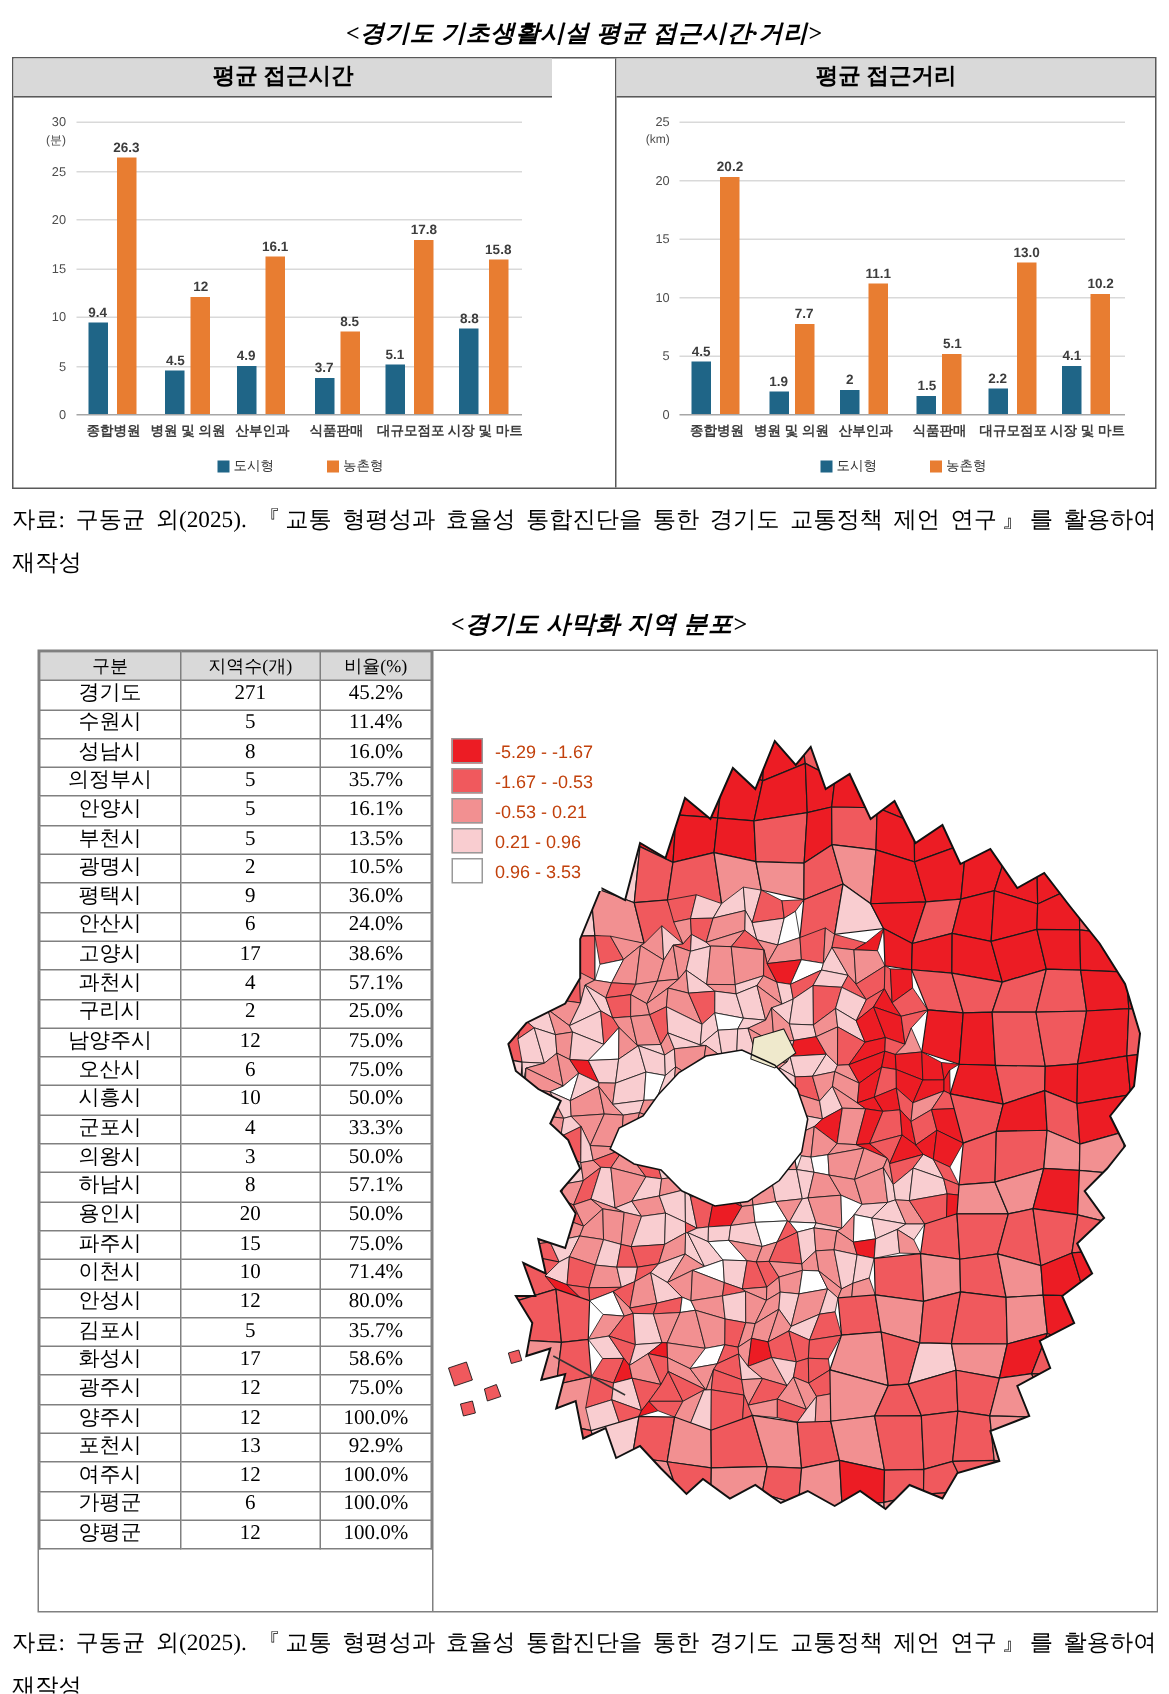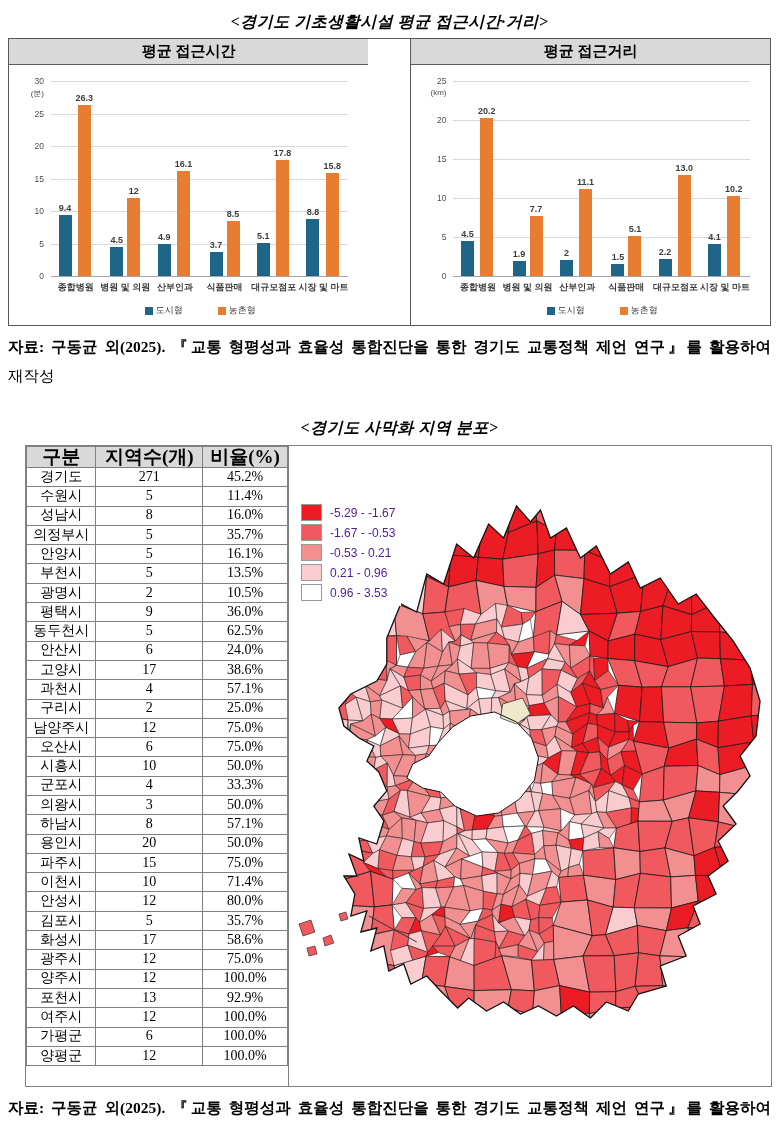--- a/index.html
+++ b/index.html
@@ -26,35 +26,35 @@
   .bar-label { font-size:9px; font-weight:bold; color:#3d3d3d; margin-bottom:2px; white-space:nowrap; }
   .bar { width:13px; }
   .x-labels { display:flex; margin:5px 14px 0 36px; }
   .x-labels div { flex:1; text-align:center; font-size:9px; font-weight:bold; color:#3d3d3d; white-space:nowrap; }
   .legend { display:flex; justify-content:center; gap:12px; margin-top:10px;
             font-size:9px; color:#333; align-items:center; }
   .lg-item { display:flex; align-items:center;padding-left:23px; }
   .lg-sq { width:8px; height:8px; display:inline-block; margin-right:3px; }
 
   .source { font-size:15.5px; margin:6px 8px 0 8px; line-height:29px; }
-  .source .l1 { text-align:justify; text-align-last:justify;font-weight:bold; }
+  .source .l1 { text-align:justify; text-align-last:justify; }
 
   
-  .title2 { margin-top:28px;padding-left:20px; }
+  .title2 { margin-top:16px;padding-left:20px; }
   .bottom-box { display:flex; margin:6px 7px 0 25px; border:1.5px solid #808080; height:642px; background:#fff; }
   table.data-table { border-collapse:collapse; width:262px; align-self:flex-start; }
   .data-table th, .data-table td { border:1px solid #808080; text-align:center; font-size:14px;
         height:19.3px; padding:0 2px; line-height:1.05; }
-  .data-table th { background:#D9D9D9; font-weight:bold; font-size:19px; }
+  .data-table th { background:#D9D9D9; font-weight:normal; font-size:12px; }
   .map-panel { flex:1; position:relative; border-left:1px solid #808080; background:#fff; }
   .map-panel svg { position:absolute; inset:0; width:100%; height:100%; }
   .map-legend { position:absolute; top:56px; left:10px; background:#fff; padding:2px 6px 2px 2px; z-index:2; }
   .map-legend .row { display:flex; align-items:center; margin-bottom:3px; }
   .map-legend .sw { width:21px; height:17px; border:1px solid #999; margin-right:8px; }
-  .map-legend .lb { font-family:"Liberation Sans", sans-serif; font-size:12px; color:#4c1d95; white-space:nowrap; }
+  .map-legend .lb { font-family:"Liberation Sans", sans-serif; font-size:12px; color:#c2410c; white-space:nowrap; }
 </style>
 </head>
 <body>
 
 <div class="doc-title">&lt;경기도 기초생활시설 평균 접근시간·거리&gt;</div>
 
 <div class="charts-box">
   <section class="chart-panel">
     <header class="chart-title">평균 접근시간</header>
     <div class="chart-area">
@@ -308,25 +308,20 @@
         </tr>
         <tr>
           <td>광명시</td>
           <td>2</td>
           <td>10.5%</td>
         </tr>
         <tr>
           <td>평택시</td>
           <td>9</td>
           <td>36.0%</td>
-        </tr>
-        <tr>
-          <td>동두천시</td>
-          <td>5</td>
-          <td>62.5%</td>
         </tr>
         <tr>
           <td>안산시</td>
           <td>6</td>
           <td>24.0%</td>
         </tr>
         <tr>
           <td>고양시</td>
           <td>17</td>
           <td>38.6%</td>

